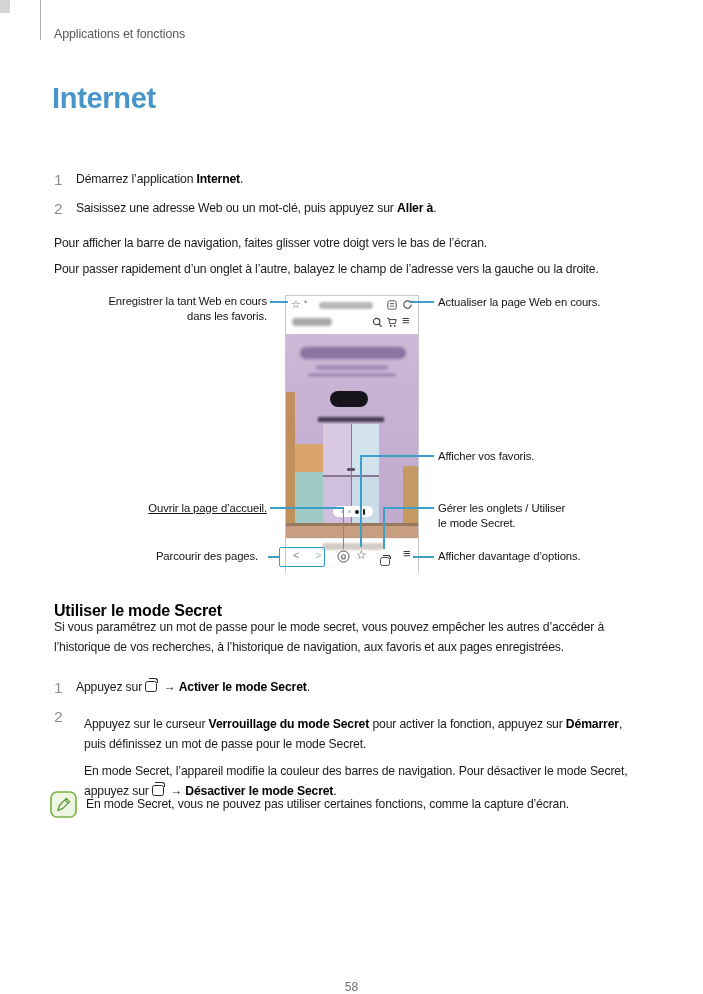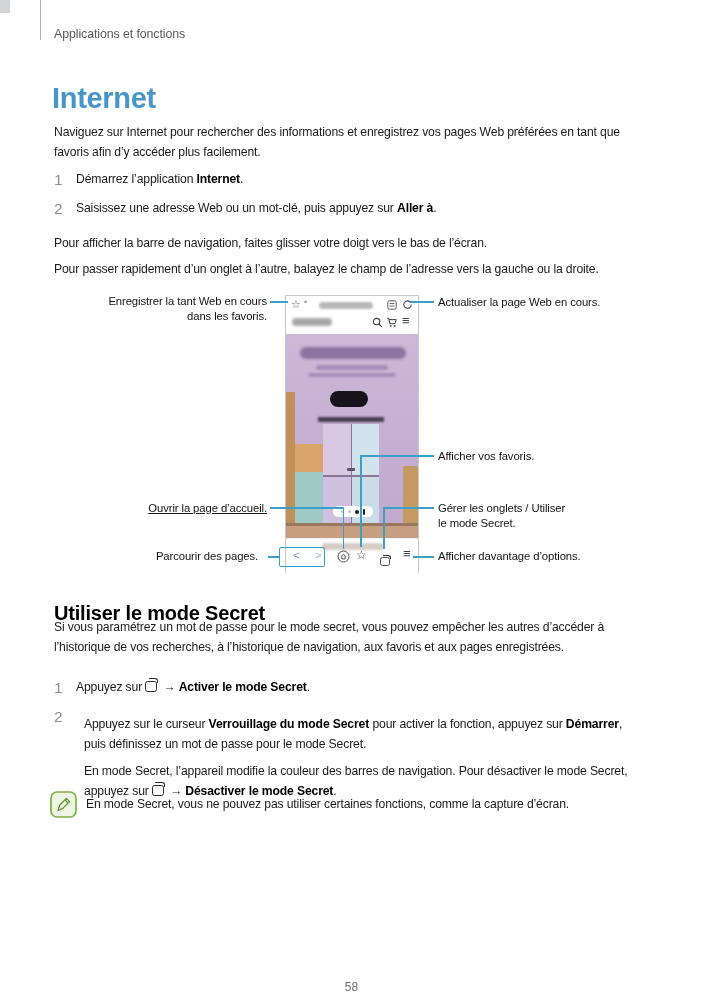--- a/index.html
+++ b/index.html
@@ -3,21 +3,21 @@
 <meta charset="utf-8">
 <style>
   html,body{margin:0;padding:0;background:#fff;}
   .page{position:relative;width:703px;height:994px;background:#ffffff;
         font-family:"Liberation Sans","DejaVu Sans",sans-serif;color:#1b1b1b;overflow:hidden;}
   .abs{position:absolute;}
   .body-txt{font-size:12.2px;line-height:19.5px;letter-spacing:-0.15px;}
   .bold{font-weight:bold;color:#000;}
   .crumb{font-size:12.4px;color:#58595b;letter-spacing:-0.1px;}
   .title{font-size:29px;font-weight:bold;color:#4795c9;letter-spacing:-0.3px;}
-  .h2{font-size:20px;font-weight:bold;color:#000;letter-spacing:-0.2px;text-align:center;}
+  .h2{font-size:16px;font-weight:bold;color:#000;letter-spacing:-0.2px;text-align:center;}
   .step{display:flex;}
   .step-num{flex:none;width:22px;font-size:15.5px;color:#8e8e8e;line-height:19px;}
   .step-body{flex:1;}
   .step-body p{margin:8px;}
   .corner-mark{left:0;top:0;width:10px;height:13px;background:#d4d5d6;}
   .rule-v{left:40px;top:0;width:1px;height:40px;background:#b3b3b3;}
   .pagenum{font-size:12px;color:#6e6e6e;width:703px;text-align:center;}
   
   .phone{left:285px;top:295px;width:134px;height:278px;background:#fff;border:1px solid #c9c9c9;box-sizing:border-box;}
   .blur1{filter:blur(1.3px);}
@@ -42,21 +42,20 @@
 </head>
 <body>
 
 <div class="page">
 
   <div class="abs corner-mark"></div>
   <div class="abs rule-v"></div>
   <div class="abs crumb" style="left:54px;top:27px;">Applications et fonctions</div>
 
   <div class="abs title" style="left:52px;top:82px;">Internet</div>
-  <div class="abs body-txt" style="left:54px;top:123px;width:598px;">Naviguez sur Internet pour rechercher des informations et enregistrez vos pages Web préférées en tant que favoris afin d’y accéder plus facilement.</div>
 
   <div class="abs body-txt step" style="left:54px;top:170px;width:598px;">
     <span class="step-num">1</span>
     <span class="step-body"><span>Démarrez l’application </span><span class="bold">Internet</span><span>.</span></span>
   </div>
   <div class="abs body-txt step" style="left:54px;top:199px;width:598px;">
     <span class="step-num">2</span>
     <span class="step-body"><span>Saisissez une adresse Web ou un mot-clé, puis appuyez sur </span><span class="bold">Aller à</span><span>.</span></span>
   </div>
 

